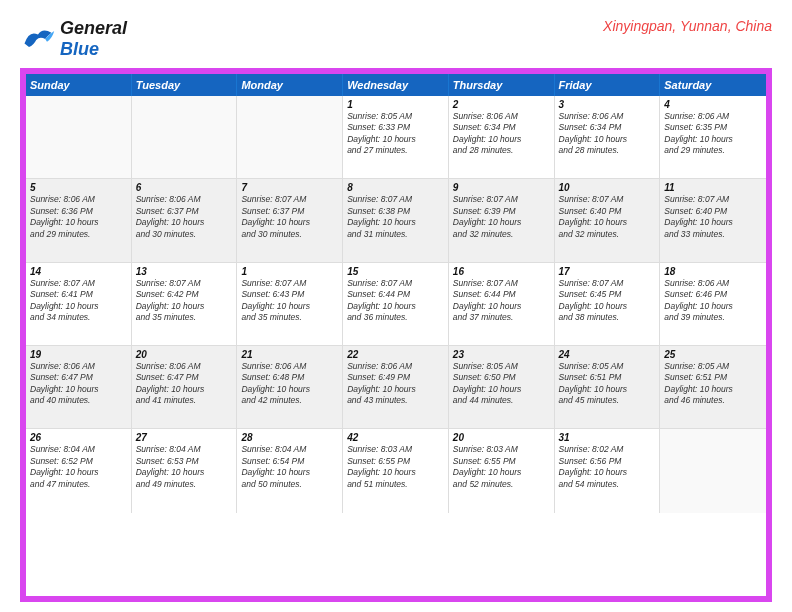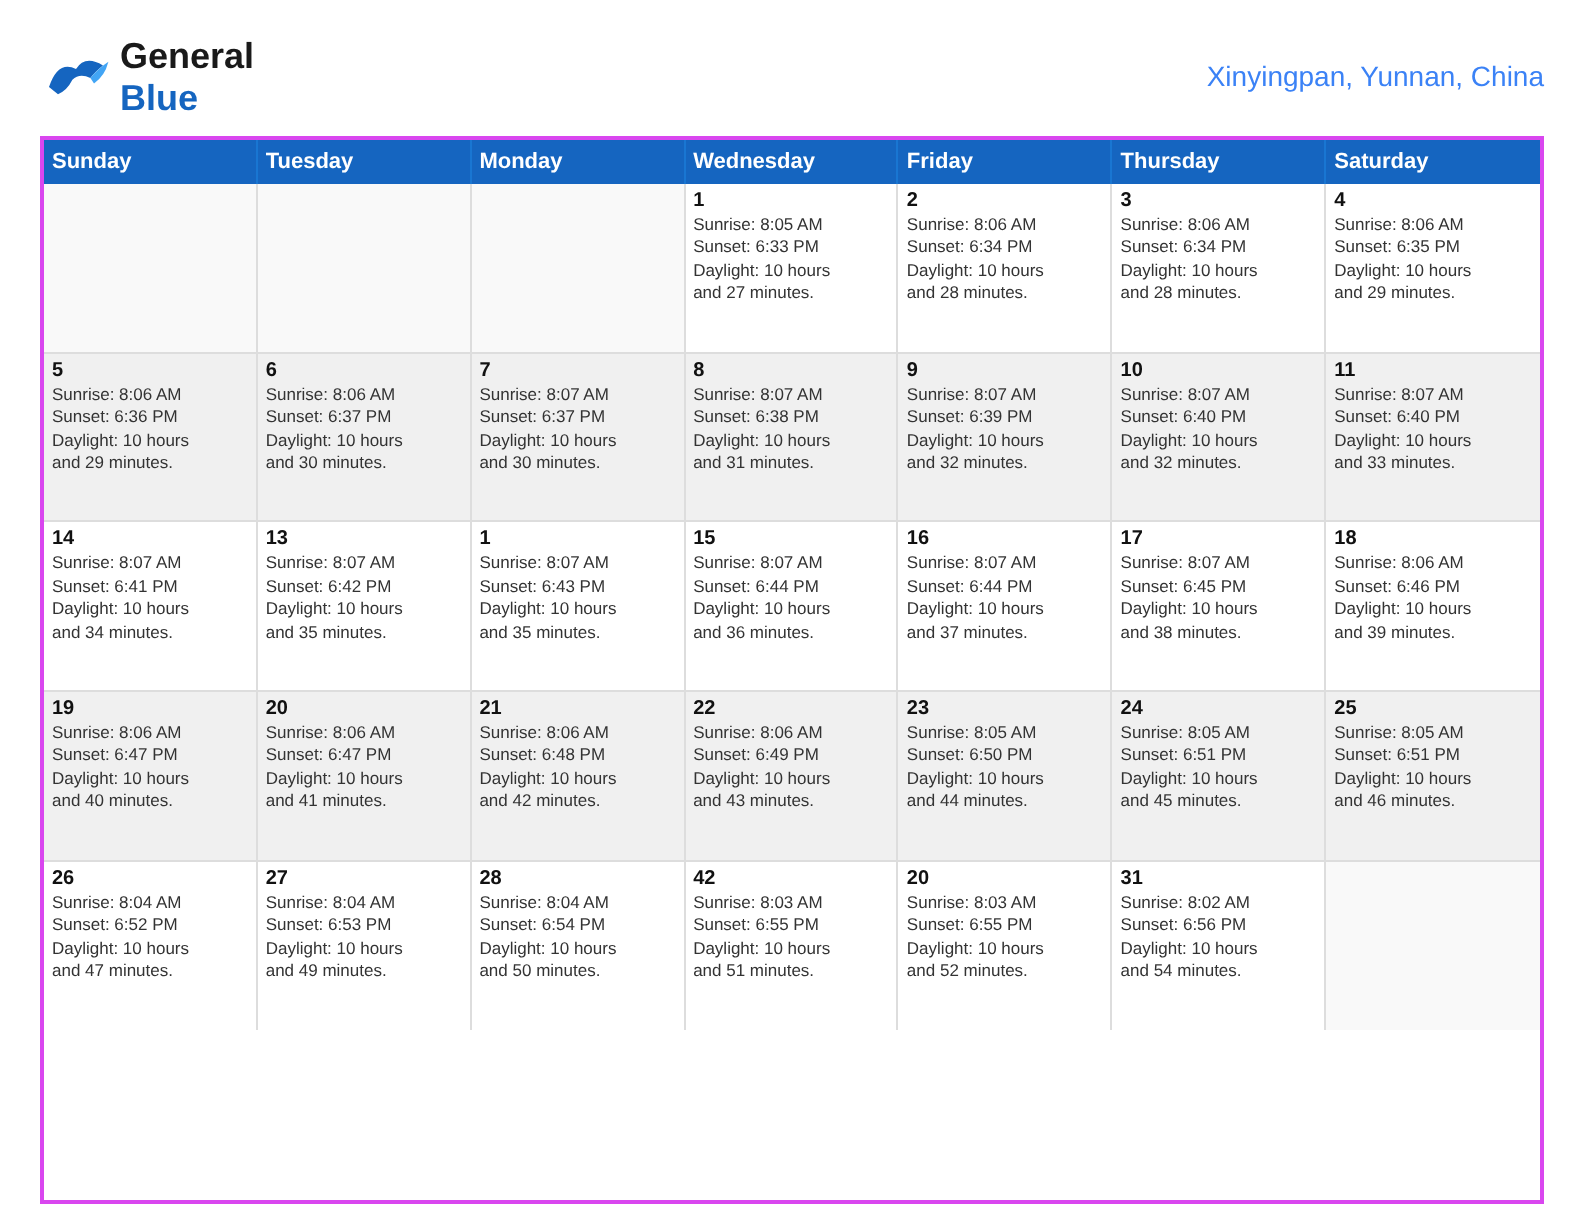--- a/index.html
+++ b/index.html
@@ -9,20 +9,21 @@
       font-family: Arial, sans-serif;
       background: #fff;
       overflow: hidden;
     }
     .page {
       width: 792px;
       height: 612px;
       padding: 18px 20px 10px 20px;
       display: flex;
       flex-direction: column;
+      font-style: italic;
     }
     .header {
       display: flex;
       justify-content: space-between;
       align-items: flex-start;
       margin-bottom: 8px;
     }
     .logo-wrapper {
       display: flex;
       align-items: center;
@@ -36,28 +37,27 @@
       text-align: right;
     }
     .month-title {
       font-size: 32px;
       font-weight: bold;
       color: #1a1a1a;
       line-height: 1.1;
     }
     .location-title {
       font-size: 14px;
-      color: #3b82f6;
-      margin-top: 12px;
+      color: #ef4444;
     }
     .calendar {
       flex: 1;
       display: flex;
       flex-direction: column;
-      border: 2px solid #d946ef;
+      border: 6px solid #d946ef;
     }
     .cal-header {
       display: grid;
       grid-template-columns: repeat(7, 1fr);
       background: #1565C0;
     }
     .cal-header-cell {
       color: #fff;
       font-size: 11px;
       font-weight: bold;
@@ -121,22 +121,22 @@
       <div class="location-title">Xinyingpan, Yunnan, China</div>
     </div>
   </div>
 
   <div class="calendar">
     <div class="cal-header">
     <div class="cal-header-cell">Sunday</div>
         <div class="cal-header-cell">Tuesday</div>
         <div class="cal-header-cell">Monday</div>
         <div class="cal-header-cell">Wednesday</div>
+        <div class="cal-header-cell">Thursday</div>
         <div class="cal-header-cell">Friday</div>
-        <div class="cal-header-cell">Thursday</div>
         <div class="cal-header-cell">Saturday</div>
       </div>
     <div class="cal-body">
     <div class="cal-week">
           <div class="cal-cell empty"></div>
           <div class="cal-cell empty"></div>
           <div class="cal-cell empty"></div>
           <div class="cal-cell">
             <span class="day-num">1</span>
             <div class="cell-info" style="white-space: pre-line;">Sunrise: 8:05 AM

